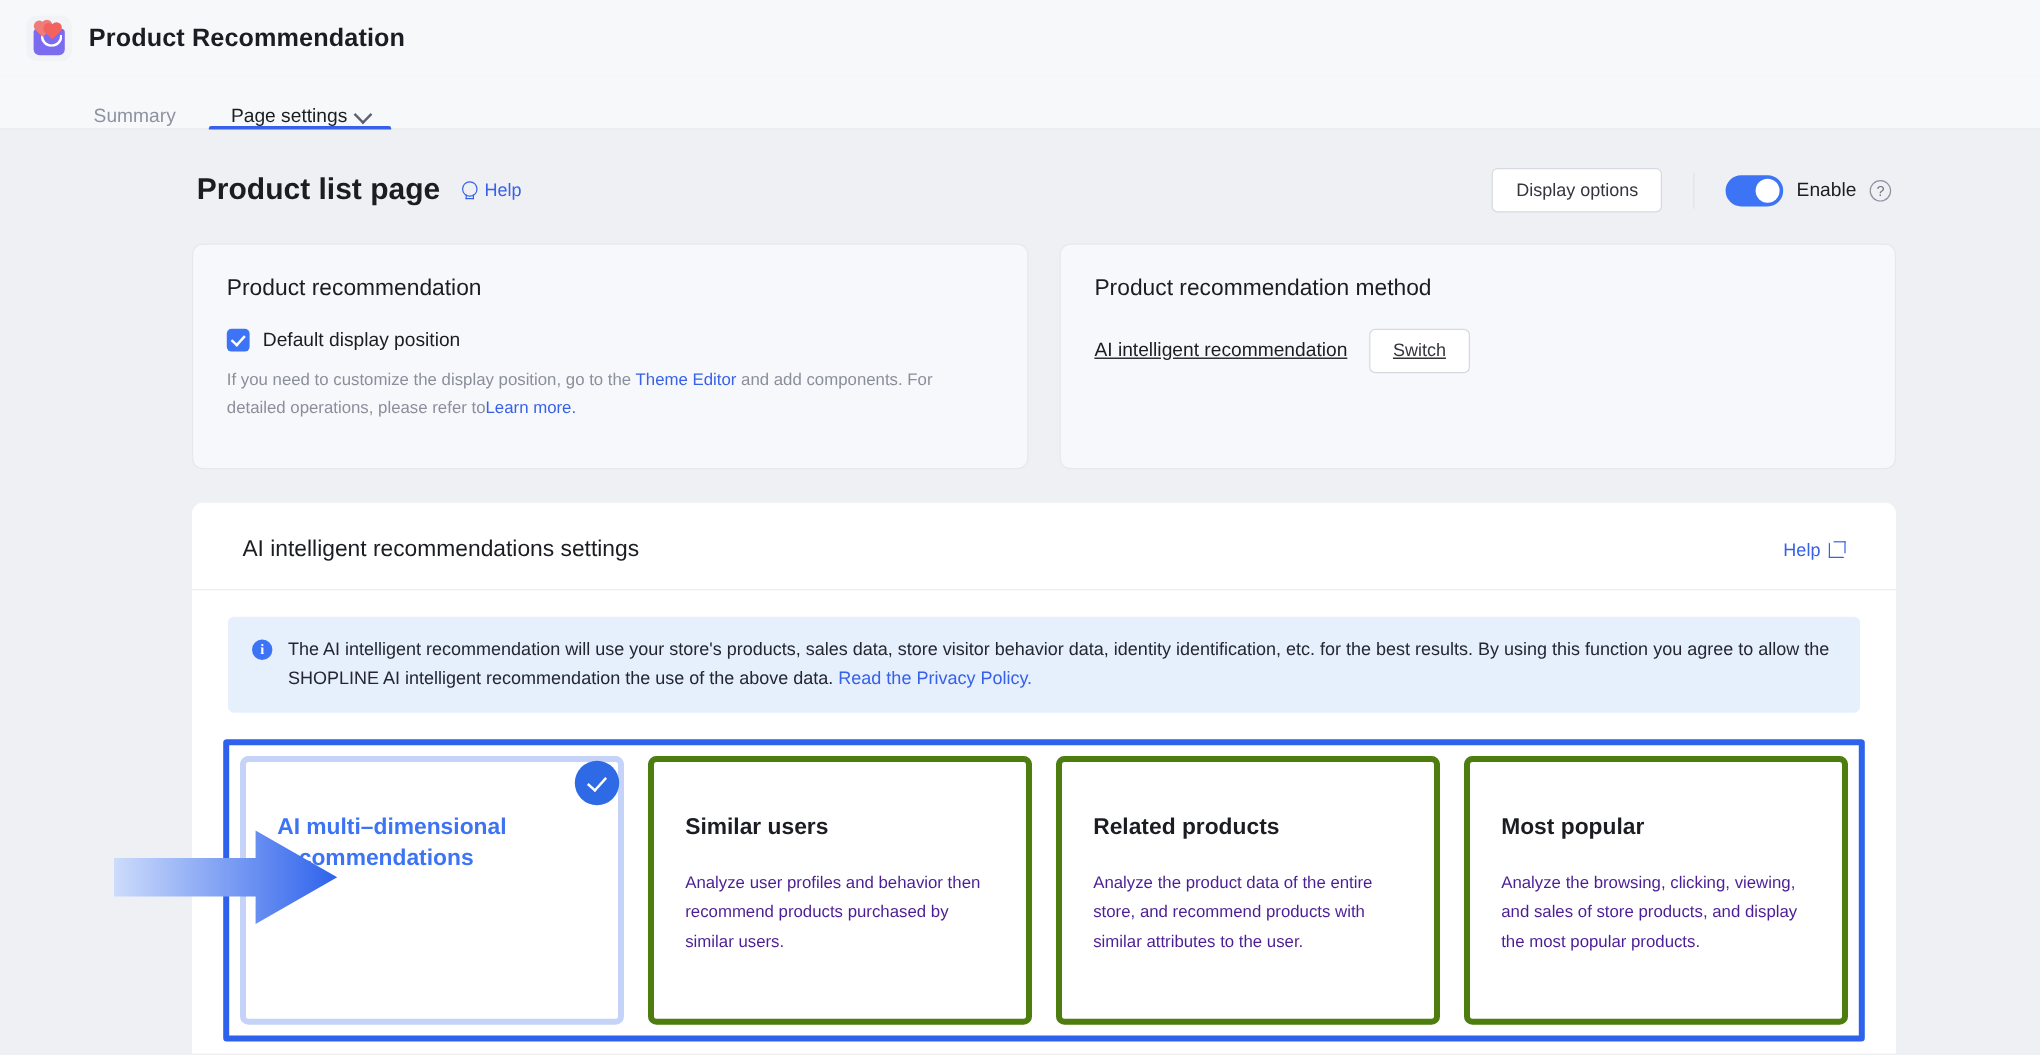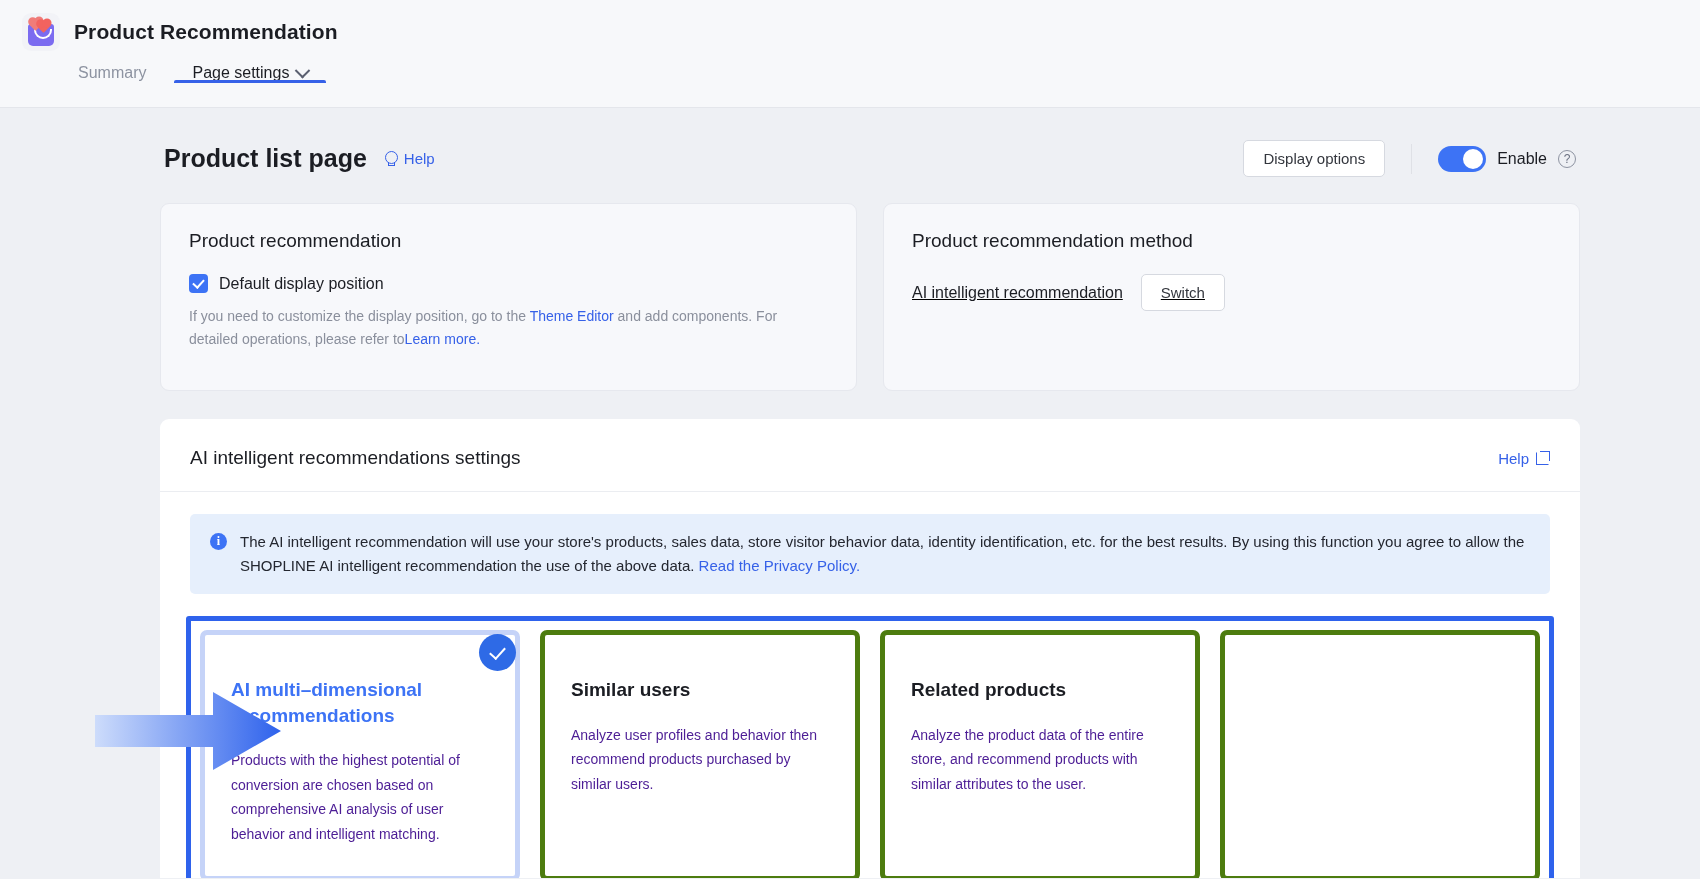--- a/index.html
+++ b/index.html
@@ -68,21 +68,21 @@
     color: #1b1d23;
     letter-spacing: .1px;
   }
 
   
   .tabbar {
     height: 44px;
     background: #f7f8fa;
     border-bottom: 1px solid #e4e6eb;
     display: flex;
-    align-items: flex-start;
+    align-items: flex-end;
     padding: 0 60px;
     gap: 10px;
   }
   .tab {
     display: flex;
     align-items: center;
     gap: 8px;
     padding: 0 18px;
     font-size: 16px;
     color: #8d93a1;
@@ -271,21 +271,21 @@
   .method-name { font-size: 16px; color: #1b1d23; }
 
   
   .aipanel {
     background: #ffffff;
     border-radius: 9px;
     padding: 0 0 34px;
   }
   .aihead {
     display: flex;
-    padding: 28px 30px 22px;
+    padding: 28px 42px 22px;
     border-bottom: 1px solid #ebedf1;
   }
   .aihead h2 {
     font-size: 19px;
     font-weight: normal;
     color: #1b1d23;
   }
   .help-ext {
     margin-left: auto;
     display: flex;
@@ -484,34 +484,35 @@
         <div class="infotext">
           <span>The AI intelligent recommendation will use your store's products, sales data, store visitor behavior data, identity identification, etc. for the best results. By using this function you agree to allow the SHOPLINE AI intelligent recommendation the use of the above data. </span><span class="lnk">Read the Privacy Policy.</span>
         </div>
       </div>
 
       <div class="cards-highlight">
 
         <div class="card selected">
           <div class="check-badge"></div>
           <h3>AI multi–dimensional recommendations</h3>
-          <p>Products with the highest potential of conversion are chosen based on comprehensive AI analysis of user behavior and intelligent matching.</p>
         </div>
 
         <div class="card">
           <h3>Similar users</h3>
           <p>Analyze user profiles and behavior then recommend products purchased by similar users.</p>
         </div>
 
         <div class="card">
           <h3>Related products</h3>
           <p>Analyze the product data of the entire store, and recommend products with similar attributes to the user.</p>
         </div>
 
         <div class="card">
+          <h3>Most popular</h3>
+          <p>Analyze the browsing, clicking, viewing, and sales of store products, and display the most popular products.</p>
         </div>
 
       </div>
     </div>
   </div>
 
   <svg class="arrow-anno" viewBox="0 0 190 86">
     <defs>
       <linearGradient id="arrgrad" x1="0" y1="0" x2="1" y2="0">
         <stop offset="0%" stop-color="#cddcfb"></stop>

